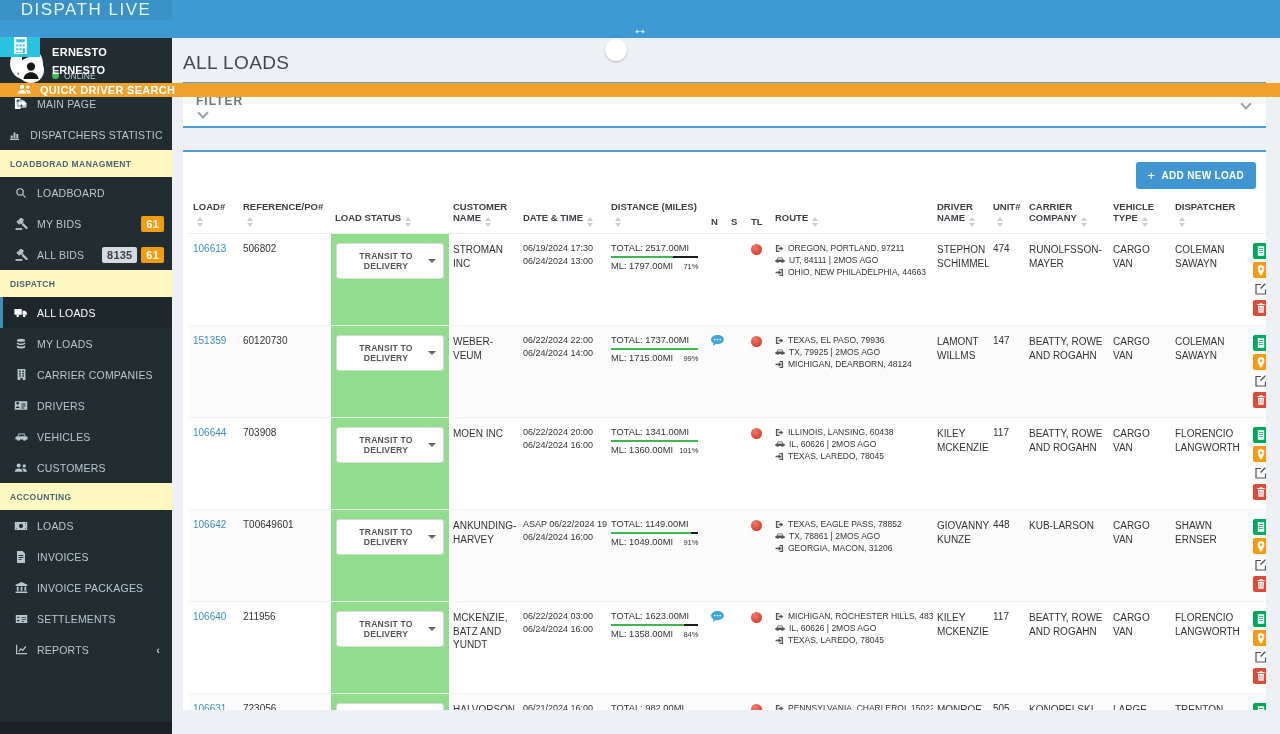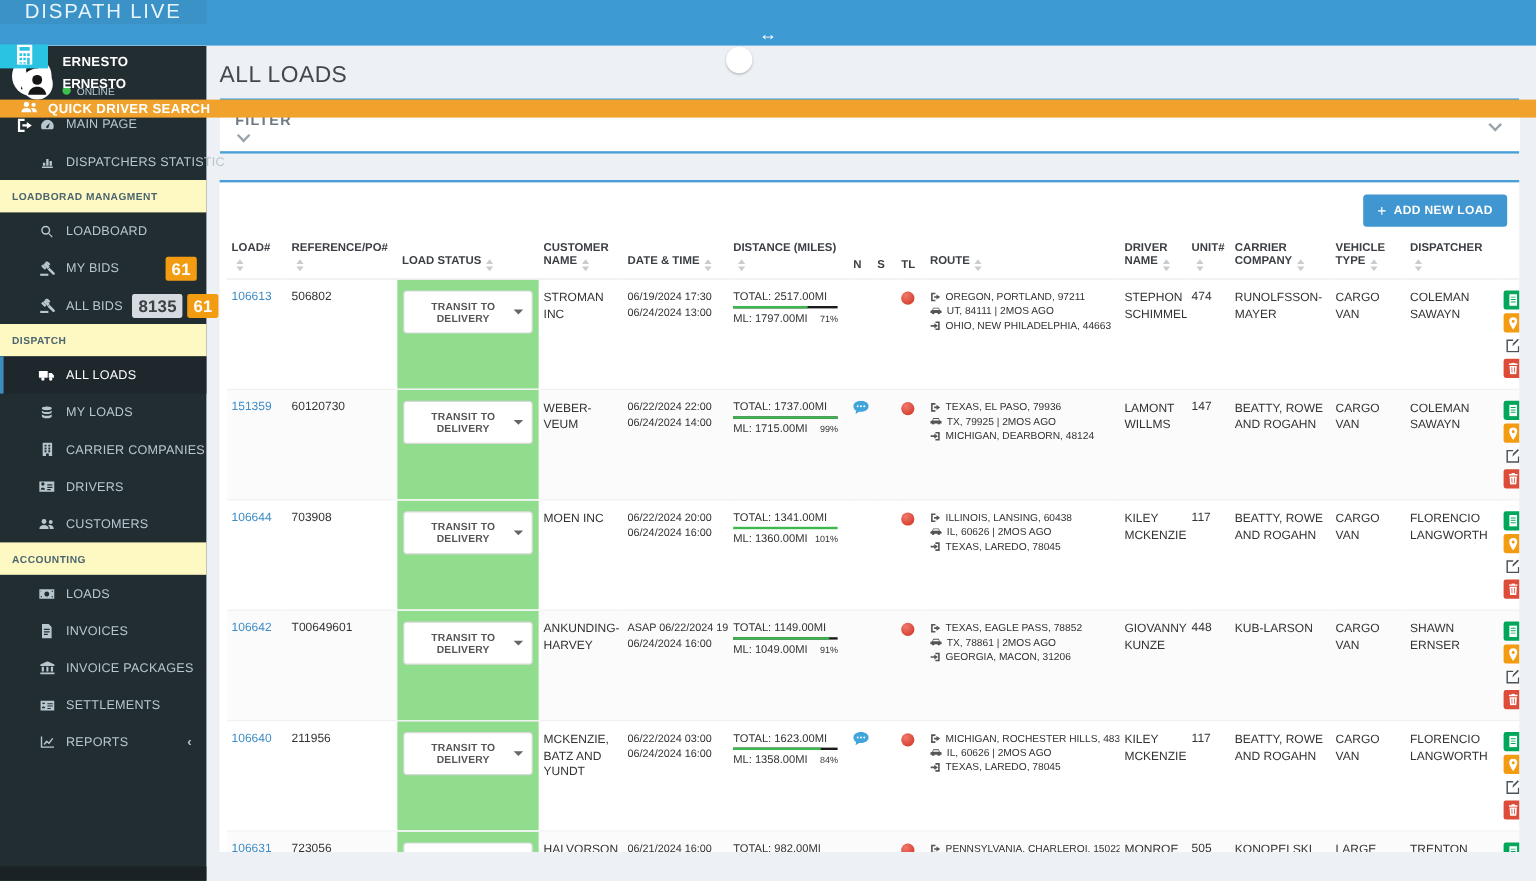--- a/index.html
+++ b/index.html
@@ -36,28 +36,28 @@
     background:#222d32; color:#b8c7ce; display:flex; flex-direction:column; }
   .profile { display:flex; align-items:center; gap:9px; padding:9px 10px; height:50px; }
   .avatar { width:33px; height:33px; border-radius:50%; background:#fff; flex:none;
     display:flex; align-items:center; justify-content:center; overflow:hidden; }
   .pname { color:#fff; font-size:11px; font-weight:700; letter-spacing:.3px; }
   .pstatus { display:flex; align-items:center; gap:5px; font-size:8.5px; margin-top:13px; }
   .pstatus .dot { width:7px; height:7px; border-radius:50%; background:#3fbf4e; }
   .sb-header { background:#fef9c3; color:#4b646f; font-size:8.5px; font-weight:700;
     letter-spacing:.4px; padding:9px 10px; height:27px; }
   .sb-items { list-style:none; }
-  .sb-item { display:flex; align-items:center; gap:8px; padding:0 8px 0 28px; height:31px;
-    font-size:10.5px; letter-spacing:.2px; cursor:pointer; border-left:3px solid transparent; }
+  .sb-item { display:flex; align-items:center; gap:8px; padding:0 8px 0 10px; height:31px;
+    font-size:10.5px; letter-spacing:.2px; cursor:pointer; border-left:3px solid transparent;justify-content:center; }
   .sb-item.active { background:#1e282c; border-left-color:#3c8dbc; color:#fff; }
   .sb-icon { width:16px; display:flex; justify-content:center; flex:none; }
   .sb-icon svg { fill:currentColor; }
   .sb-label { white-space:nowrap; }
   .sb-badges { margin-left:auto; display:flex; gap:4px; }
-  .badge { font-size:14px; font-weight:700; padding:2px 5px; border-radius:2px; }
+  .badge { font-size:11px; font-weight:700; padding:2px 5px; border-radius:2px; }
   .badge.orange { background:#f39c12; color:#fff; }
   .badge.gray { background:#d6dae1; color:#3c4146; }
   .sb-chevron { margin-left:auto; font-size:11px; font-weight:700; color:#b8c7ce; padding-right:4px;}
   .sb-footer { margin-top:auto; height:12px; background:#1a2226; }
 
   
   .main { margin-left:172px; margin-top:38px; padding:14px 14px 0 11px;
     height:696px; overflow:hidden; }
   h1 { font-size:19px; font-weight:400; color:#44484d; letter-spacing:.4px; margin-bottom:8px; }
 
@@ -309,20 +309,30 @@
     <span class="sb-icon">
               <svg width="14" height="11" viewBox="0 0 18 13">
                 <path fill-rule="evenodd" d="M1 1h16v11H1zm2 2.7a1.8 1.8 0 1 0 3.6 0 1.8 1.8 0 0 0-3.6 0zM2.6 9.8c0-1.5 1-2.4 2.2-2.4S7 8.3 7 9.8zM9.5 4H15v1.3H9.5zm0 2.6H15v1.3H9.5zm0 2.6h3.8v1.3H9.5z"></path>
               </svg>
             </span>
     <span class="sb-label">DRIVERS</span>
     <span class="sb-badges"></span>
 
   </li>
 
+  <li class="sb-item">
+    <span class="sb-icon">
+              <svg width="13" height="10" viewBox="0 0 16 12">
+                <path d="M3 5l1.2-3.2h7.6L13 5l1.8.8c.4.2.7.6.7 1V9h-1.8a2 2 0 0 1-3.9 0H6.2a2 2 0 0 1-3.9 0H.5V6.8c0-.4.3-.8.7-1zM4.8 3L4 5h8l-.8-2z"></path>
+              </svg>
+            </span>
+    <span class="sb-label">VEHICLES</span>
+    <span class="sb-badges"></span>
+
+  </li>
 
   <li class="sb-item">
     <span class="sb-icon">
               <svg width="14" height="11" viewBox="0 0 18 13">
                 <circle cx="6" cy="4" r="2.6"></circle>
                 <path d="M1 12c0-2.8 2.2-4.3 5-4.3s5 1.5 5 4.3z"></path>
                 <circle cx="13.2" cy="4.5" r="2.1"></circle>
                 <path d="M12.2 12c0-1.9-.7-3.2-1.9-4 .5-.2 1.1-.3 1.9-.3 2.4 0 4.3 1.3 4.3 4.3z"></path>
               </svg>
             </span>

